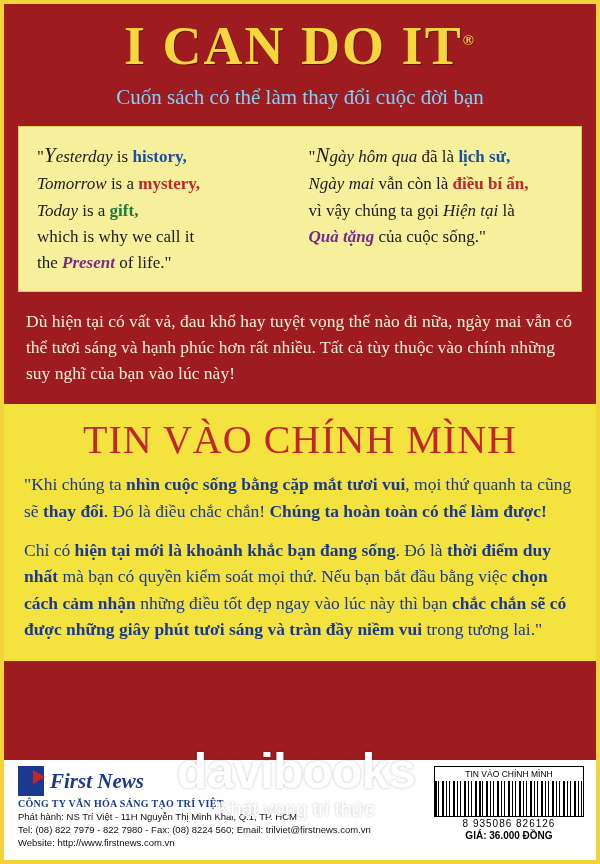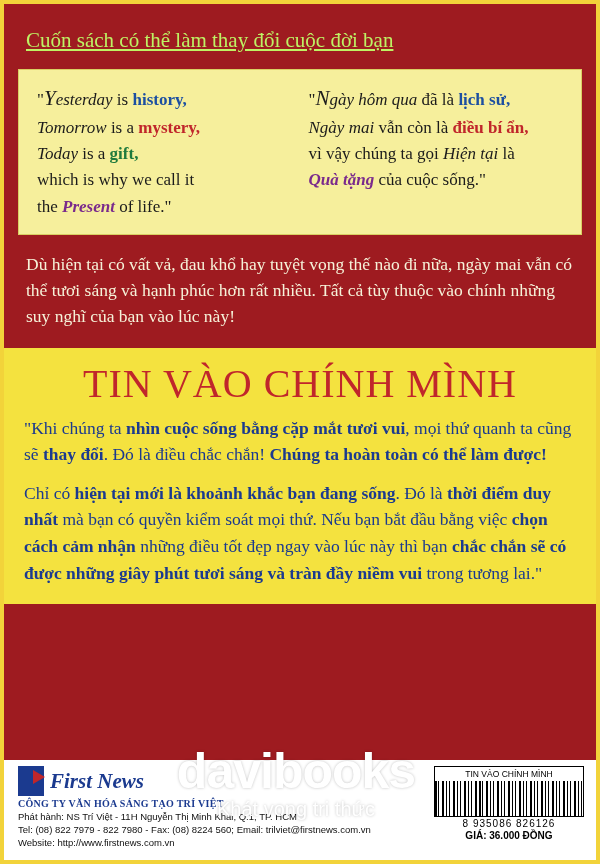--- a/index.html
+++ b/index.html
@@ -34,26 +34,26 @@
     position:relative;
     display:block;
     text-shadow:1px 1px 0 #6d0f12;
   }
   .brand-reg {
     font-size:15px;
     vertical-align:super;
     color:#f4d73c;
   }
   .subtitle {
-    color:#bef264;
+    text-align:center;
+    color:#7dd3fc;
     font-size:21px;
     font-style:normal;
     margin-top:10px;
     font-family:"Liberation Serif", serif;
-    text-decoration:underline;
   }
 
   
   .quote-box {
     margin:16px 14px 0 14px;
     background:#f6ef9c;
     border:1px solid #d9cf63;
     display:flex;
     padding:12px 10px 14px 10px;
     min-height:160px;
@@ -212,20 +212,23 @@
     margin-top:2px;
     text-shadow:0 0 3px rgba(0,0,0,.25);
   }
 </style>
 </head>
 <body>
 
 <div class="page">
 
   <div class="top-section">
+    <div class="brand-title">
+      <span>I CAN DO IT</span><span class="brand-reg">®</span>
+    </div>
     <div class="subtitle">Cuốn sách có thể làm thay đổi cuộc đời bạn</div>
   </div>
 
   <div class="quote-box">
     <div class="quote-col left" id="quote-left">
         <span class="qline"><span class="w-dark">"</span><span class="big-i">Y</span><span class="it">esterday</span><span class="w-dark"> is </span><span class="w-blue">history,</span></span>
         <span class="qline"><span class="it">Tomorrow</span><span class="w-dark"> is a </span><span class="w-red">mystery,</span></span>
         <span class="qline"><span class="it">Today</span><span class="w-dark"> is a </span><span class="w-green">gift,</span></span>
         <span class="qline"><span class="w-dark">which is why we call it</span></span>
         <span class="qline"><span class="w-dark">the </span><span class="w-purple it">Present</span><span class="w-dark"> of life."</span></span>

